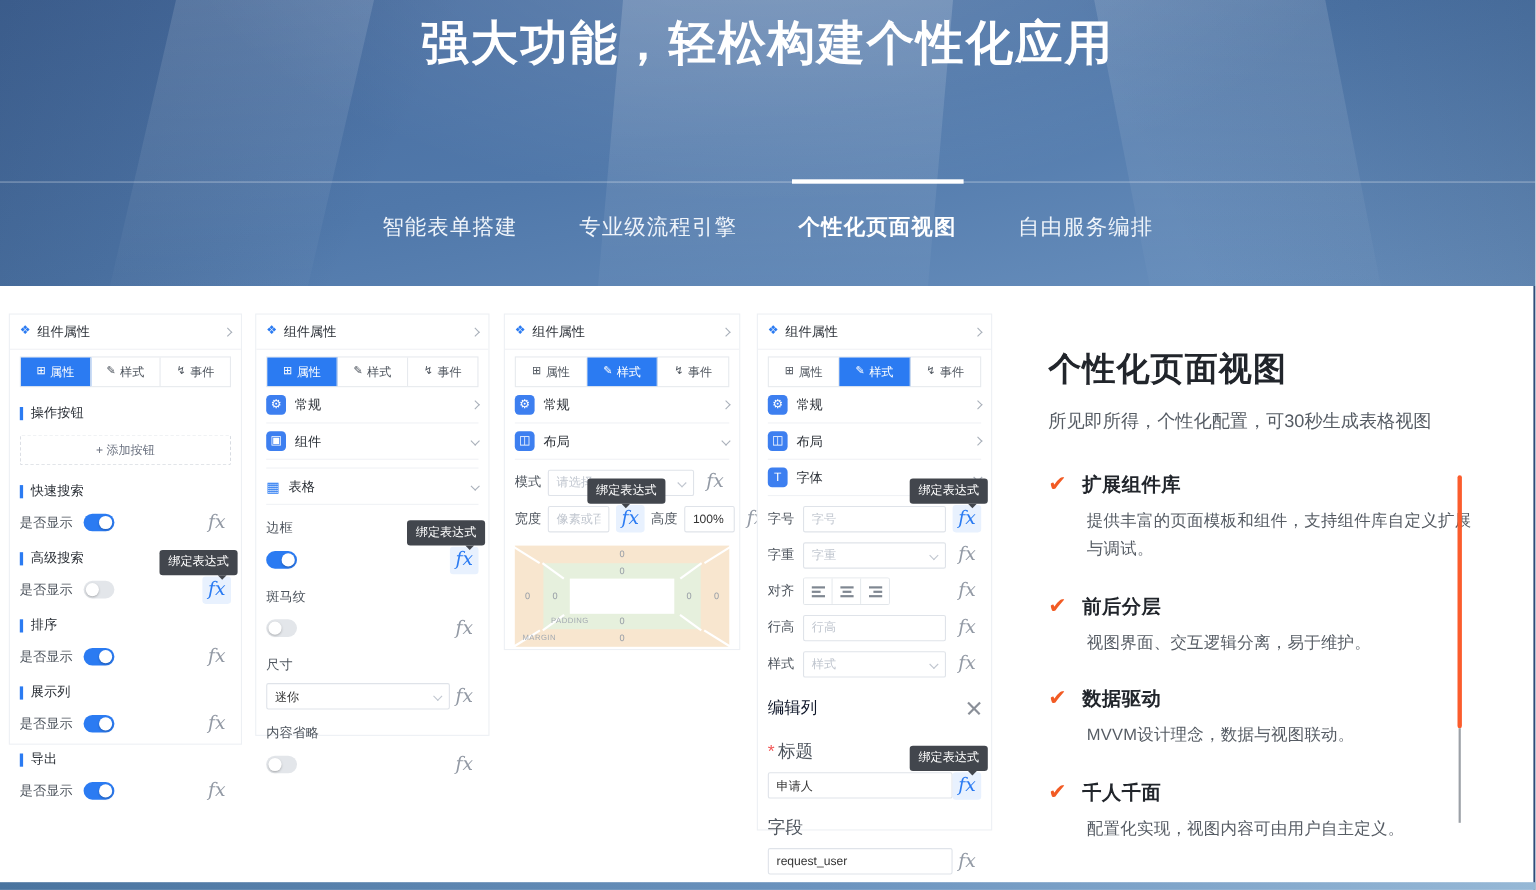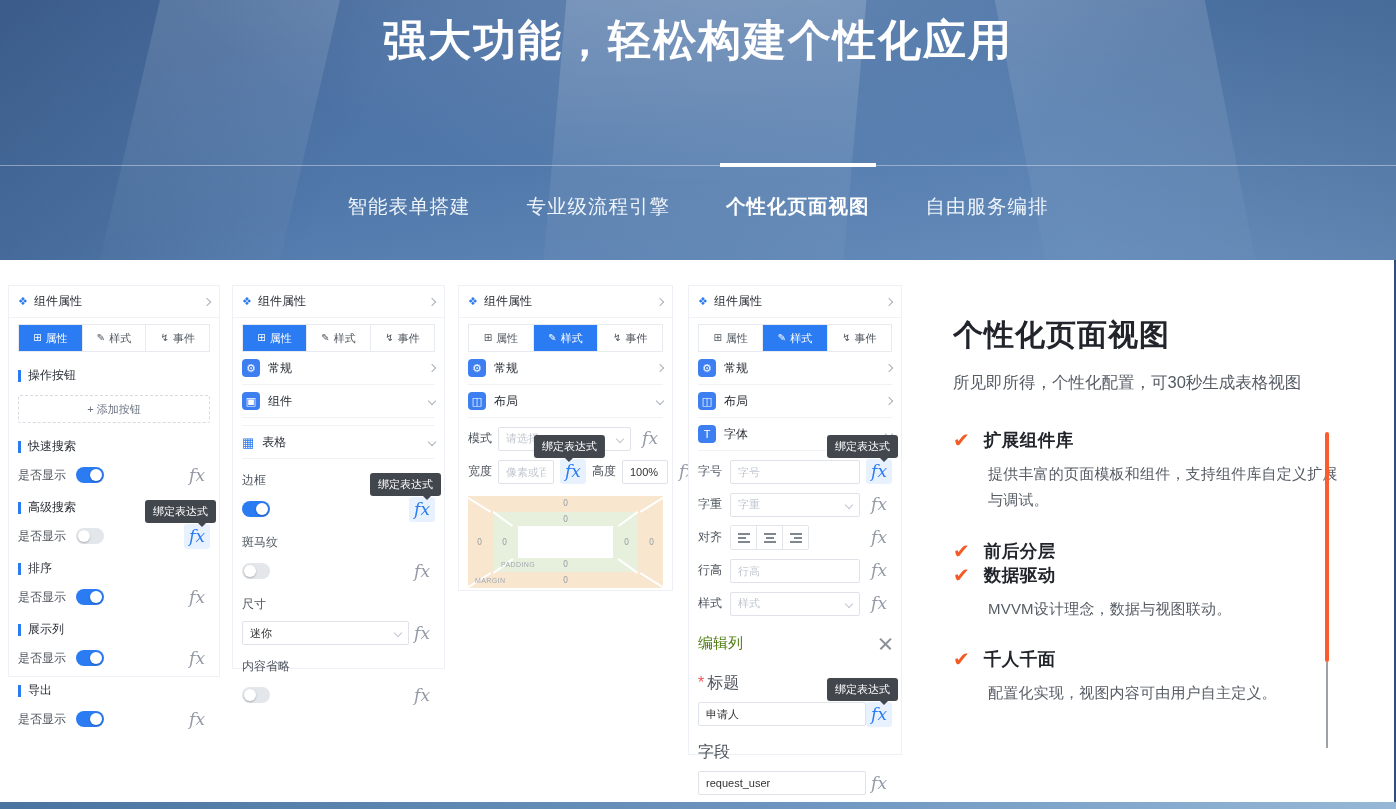--- a/index.html
+++ b/index.html
@@ -122,21 +122,21 @@
   .bm > .dg2{top:7px;right:-5px;transform:rotate(-32deg);}
   .bm > .dg3{bottom:7px;left:-5px;transform:rotate(-32deg);}
   .bm > .dg4{bottom:7px;right:-5px;transform:rotate(32deg);}
   .bm-pad > .dg{width:24px;}
   .bm-pad > .dg1{top:6px;left:-3px;transform:rotate(36deg);}
   .bm-pad > .dg2{top:6px;right:-3px;transform:rotate(-36deg);}
   .bm-pad > .dg3{bottom:6px;left:-3px;transform:rotate(-36deg);}
   .bm-pad > .dg4{bottom:6px;right:-3px;transform:rotate(36deg);}
 
   
-  .ec-head{display:flex;align-items:center;justify-content:space-between;margin-top:18px;font-size:15px;color:#4d7c0f;}
+  .ec-head{display:flex;align-items:center;justify-content:space-between;margin-top:18px;font-size:15px;color:#0f172a;}
   .x-ic{position:relative;width:13px;height:13px;cursor:pointer;}
   .x-ic::before,.x-ic::after{content:"";position:absolute;left:-1px;top:6px;width:15px;height:1.5px;background:#8a8f98;}
   .x-ic::before{transform:rotate(45deg);}
   .x-ic::after{transform:rotate(-45deg);}
   .ec-lab{margin-top:20px;font-size:16px;color:#4e555e;}
   .ec-lab.mt16{margin-top:16px;}
   .req{color:#f25555;margin-right:3px;}
 
   
   .featcol{position:absolute;left:953px;top:55px;width:390px;height:447px;overflow:hidden;}
@@ -517,20 +517,21 @@
             <span class="check">✔</span>
             <span class="ftit">扩展组件库</span>
           </div>
           <p class="fdesc">提供丰富的页面模板和组件，支持组件库自定义扩展与调试。</p>
         </div>
         <div class="fitem">
           <div class="fhead">
             <span class="check">✔</span>
             <span class="ftit">前后分层</span>
           </div>
+          <p class="fdesc">视图界面、交互逻辑分离，易于维护。</p>
         </div>
         <div class="fitem">
           <div class="fhead">
             <span class="check">✔</span>
             <span class="ftit">数据驱动</span>
           </div>
           <p class="fdesc">MVVM设计理念，数据与视图联动。</p>
         </div>
         <div class="fitem">
           <div class="fhead">

